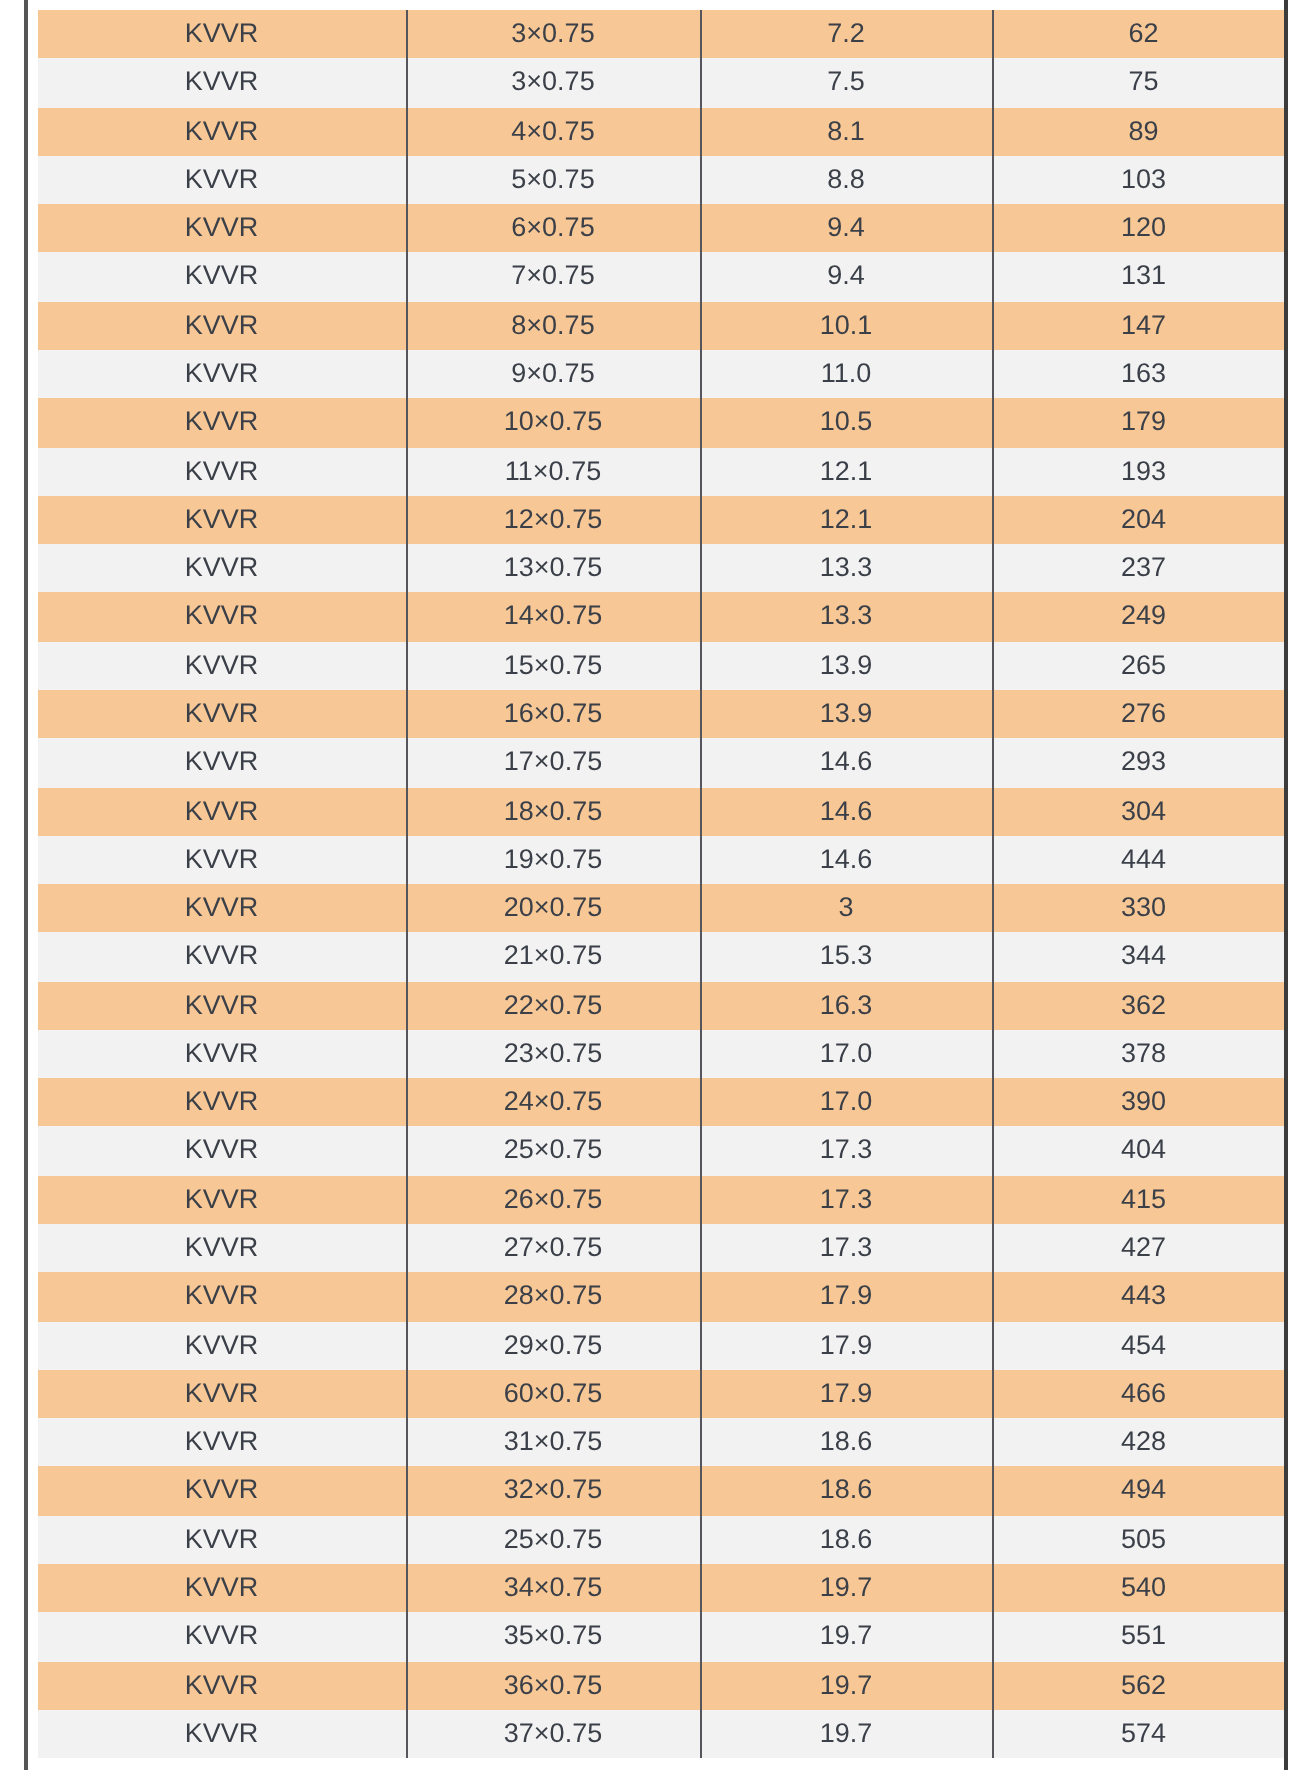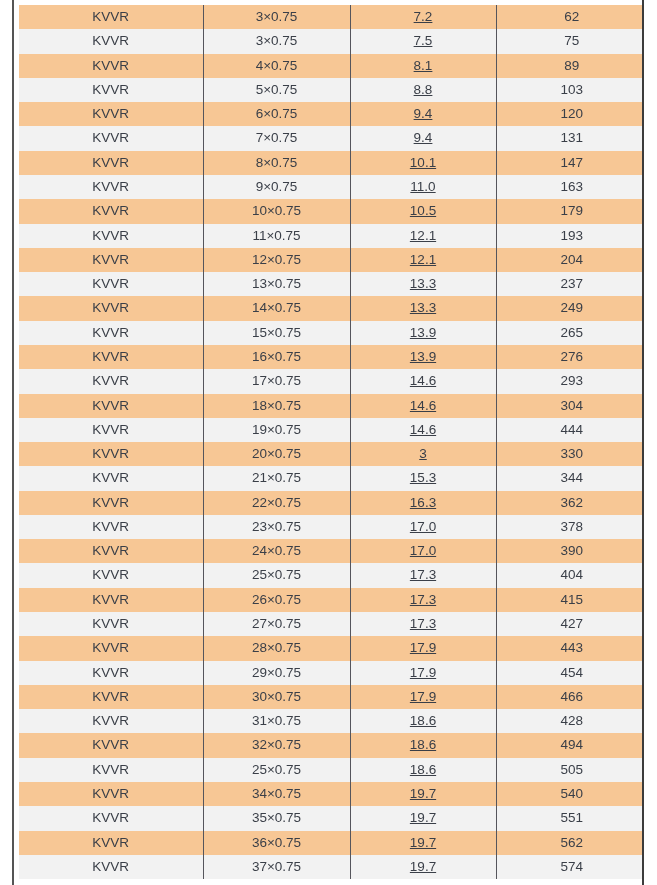--- a/index.html
+++ b/index.html
@@ -60,21 +60,21 @@
   td.col-spec,
   td.col-diameter,
   td.col-weight {
     border-left: 1.6px solid #55555c;
   }
 
   tr.row-odd  td { background: #f7c795; }
   tr.row-even td { background: #f2f2f2; }
 
   
-  td.col-diameter { padding-top: 5px; line-height: 19px; text-decoration: underline; }
+  td.col-diameter { padding-top: 5px; line-height: 19px; }
 </style>
 </head>
 <body>
 
 <div id="spec-table-wrap">
   <table class="spec-table">
     <colgroup>
       <col class="c-model">
       <col class="c-spec">
       <col class="c-diameter">
@@ -244,21 +244,21 @@
           <td class="col-weight">443</td>
         </tr>
         <tr class="row-even">
           <td class="col-model">KVVR</td>
           <td class="col-spec">29×0.75</td>
           <td class="col-diameter">17.9</td>
           <td class="col-weight">454</td>
         </tr>
         <tr class="row-odd">
           <td class="col-model">KVVR</td>
-          <td class="col-spec">30×0.75</td>
+          <td class="col-spec">60×0.75</td>
           <td class="col-diameter">17.9</td>
           <td class="col-weight">466</td>
         </tr>
         <tr class="row-even">
           <td class="col-model">KVVR</td>
           <td class="col-spec">31×0.75</td>
           <td class="col-diameter">18.6</td>
           <td class="col-weight">428</td>
         </tr>
         <tr class="row-odd">

